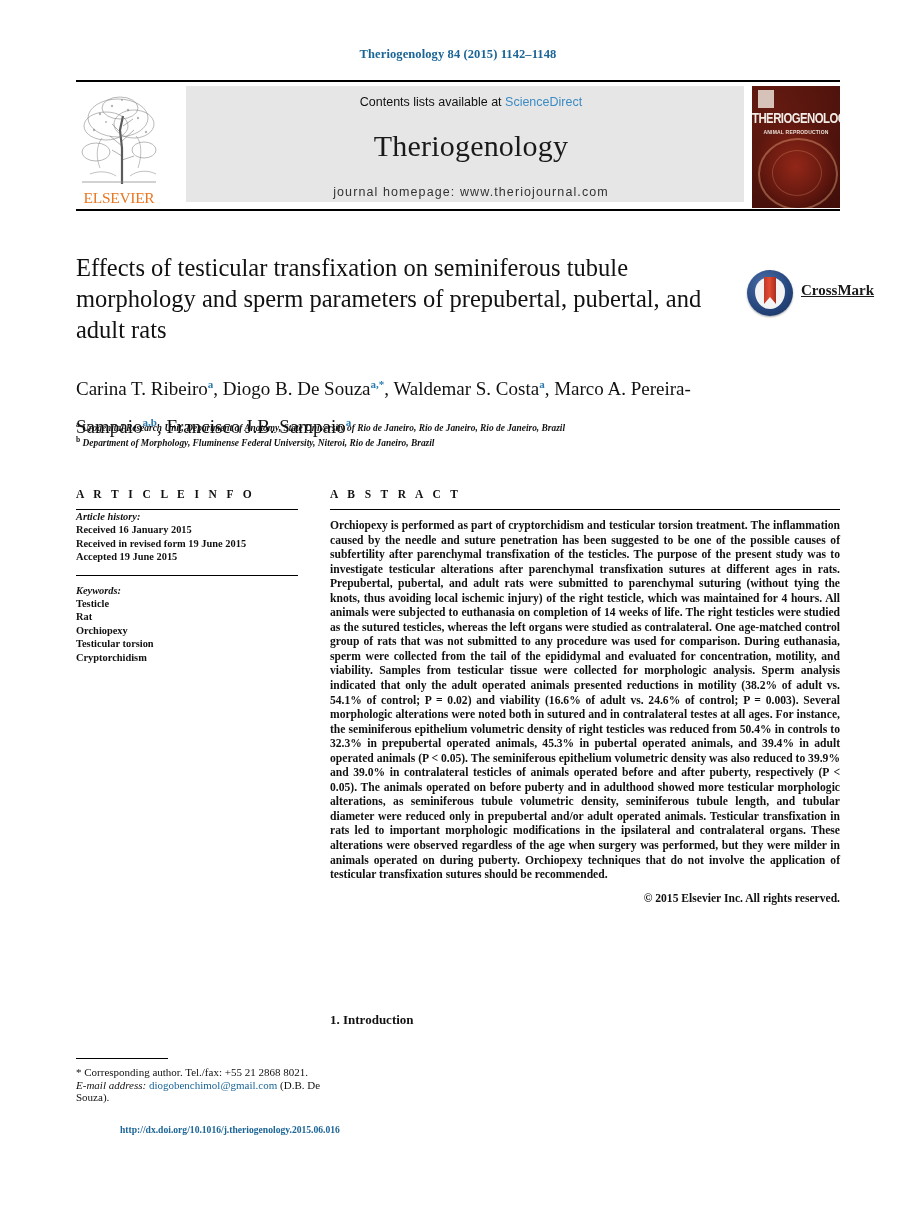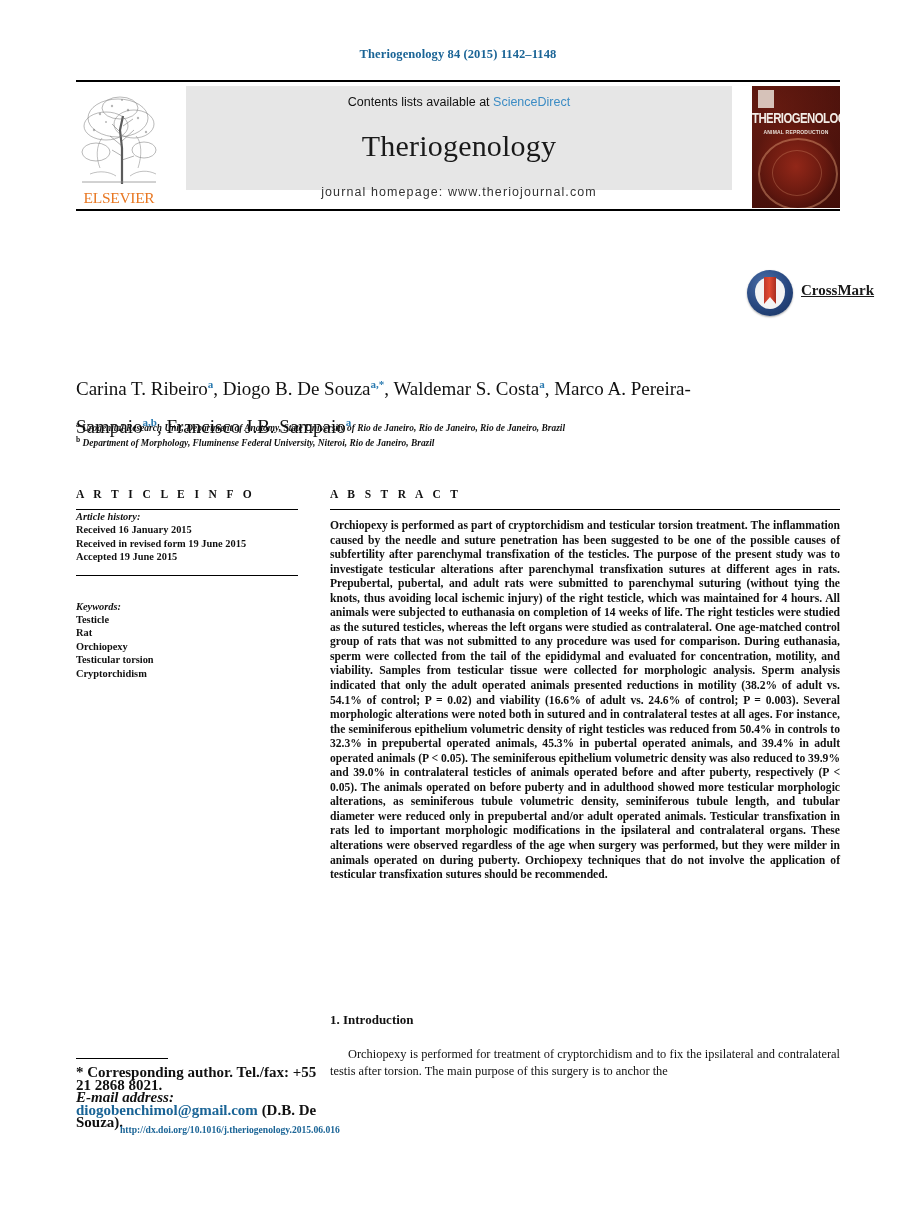--- a/index.html
+++ b/index.html
@@ -58,23 +58,24 @@
     text-align: center;
     font-family: "Liberation Serif", serif;
     font-size: 15.5px;
     letter-spacing: -0.3px;
     color: #e87722;
   }
   .journal-band {
     position: absolute;
     left: 110px; top: 4px;
     width: 546px;
-    height: 104px;
+    height: 116px;
     background: #e6e6e6;
     text-align: center;
+    padding-left: 12px;
   }
   .contents-line {
     margin-top: 9px;
     font-family: "Liberation Sans", sans-serif;
     font-size: 12.5px;
     color: #111;
   }
   .sciencedirect { color: #3c8cc4; }
   .journal-name {
     margin-top: 20px;
@@ -240,21 +241,21 @@
     line-height: 13.4px;
     font-weight: bold;
     color: #111;
   }
   .history-block .lbl { font-style: italic; }
   .thin-rule {
     border-top: 1.1px solid #000;
     margin-top: 11px;
   }
   .keywords-block {
-    margin-top: 24px;
+    margin-top: 8px;
     font-size: 10.4px;
     line-height: 13.4px;
     font-weight: bold;
     color: #111;
   }
   .keywords-block .lbl { font-style: italic; }
 
   .abstract-text {
     margin-top: 9px;
     font-size: 11.6px;
@@ -294,23 +295,23 @@
   .footnote-rule {
     position: absolute;
     left: 68px; top: 1058px;
     width: 92px;
     border-top: 1px solid #000;
   }
   .footnote {
     position: absolute;
     left: 68px; top: 1066px;
     width: 250px;
-    font-size: 15px;
+    font-size: 11px;
     line-height: 12.6px;
-    font-weight: bold;
+    font-weight: normal;
     color: #111;
   }
   .footnote .em-lbl { font-style: italic; }
   .mail-link { color: #1a6496; }
 
   .bottom-block {
     position: absolute;
     left: 68px; top: 1124px;
     width: 420px;
     font-size: 9.6px;
@@ -371,20 +372,21 @@
 
     <div class="cover-thumb">
       <div class="cover-els"></div>
       <div class="cover-ring"></div>
       <div class="cover-ring2"></div>
       <div class="cover-title">THERIOGENOLOGY</div>
       <div class="cover-sub">ANIMAL REPRODUCTION</div>
     </div>
   </div>
 
+  <div class="title">Effects of testicular transfixation on seminiferous tubule morphology and sperm parameters of prepubertal, pubertal, and adult rats</div>
 
   <div class="crossmark">
     <div class="cm-circle">
       <div class="cm-inner"></div>
       <div class="cm-ribbon"></div>
     </div>
     <div class="cm-text">CrossMark</div>
   </div>
 
   <div class="authors">
@@ -420,24 +422,24 @@
       <div>Orchiopexy</div>
       <div>Testicular torsion</div>
       <div>Cryptorchidism</div>
     </div>
   </div>
 
   <div class="col-right">
     <div class="sec-head">A B S T R A C T</div>
     <div class="rule"></div>
     <div class="abstract-text">Orchiopexy is performed as part of cryptorchidism and testicular torsion treatment. The inflammation caused by the needle and suture penetration has been suggested to be one of the possible causes of subfertility after parenchymal transfixation of the testicles. The purpose of the present study was to investigate testicular alterations after parenchymal transfixation sutures at different ages in rats. Prepubertal, pubertal, and adult rats were submitted to parenchymal suturing (without tying the knots, thus avoiding local ischemic injury) of the right testicle, which was maintained for 4 hours. All animals were subjected to euthanasia on completion of 14 weeks of life. The right testicles were studied as the sutured testicles, whereas the left organs were studied as contralateral. One age-matched control group of rats that was not submitted to any procedure was used for comparison. During euthanasia, sperm were collected from the tail of the epididymal and evaluated for concentration, motility, and viability. Samples from testicular tissue were collected for morphologic analysis. Sperm analysis indicated that only the adult operated animals presented reductions in motility (38.2% of adult vs. 54.1% of control; P = 0.02) and viability (16.6% of adult vs. 24.6% of control; P = 0.003). Several morphologic alterations were noted both in sutured and in contralateral testes at all ages. For instance, the seminiferous epithelium volumetric density of right testicles was reduced from 50.4% in controls to 32.3% in prepubertal operated animals, 45.3% in pubertal operated animals, and 39.4% in adult operated animals (P &lt; 0.05). The seminiferous epithelium volumetric density was also reduced to 39.9% and 39.0% in contralateral testicles of animals operated before and after puberty, respectively (P &lt; 0.05). The animals operated on before puberty and in adulthood showed more testicular morphologic alterations, as seminiferous tubule volumetric density, seminiferous tubule length, and tubular diameter were reduced only in prepubertal and/or adult operated animals. Testicular transfixation in rats led to important morphologic modifications in the ipsilateral and contralateral organs. These alterations were observed regardless of the age when surgery was performed, but they were milder in animals operated on during puberty. Orchiopexy techniques that do not involve the application of testicular transfixation sutures should be recommended.</div>
+    <div class="copyright-line">© 2015 Elsevier Inc. All rights reserved.</div>
   </div>
 
   <div class="intro-head">1. Introduction</div>
-  <div class="intro-body">Orchiopexy is performed for treatment of cryptorchidism and to fix the ipsilateral and contralateral testis after torsion. The main purpose of this surgery is to anchor the</div>
 
   <div class="footnote-rule"></div>
   <div class="footnote">
     <div>
       <span>*</span>
       <span>Corresponding author. Tel./fax: +55 21 2868 8021.</span>
     </div>
     <div>
       <span class="em-lbl">E-mail address:</span>
       <span class="mail-link">diogobenchimol@gmail.com</span>

